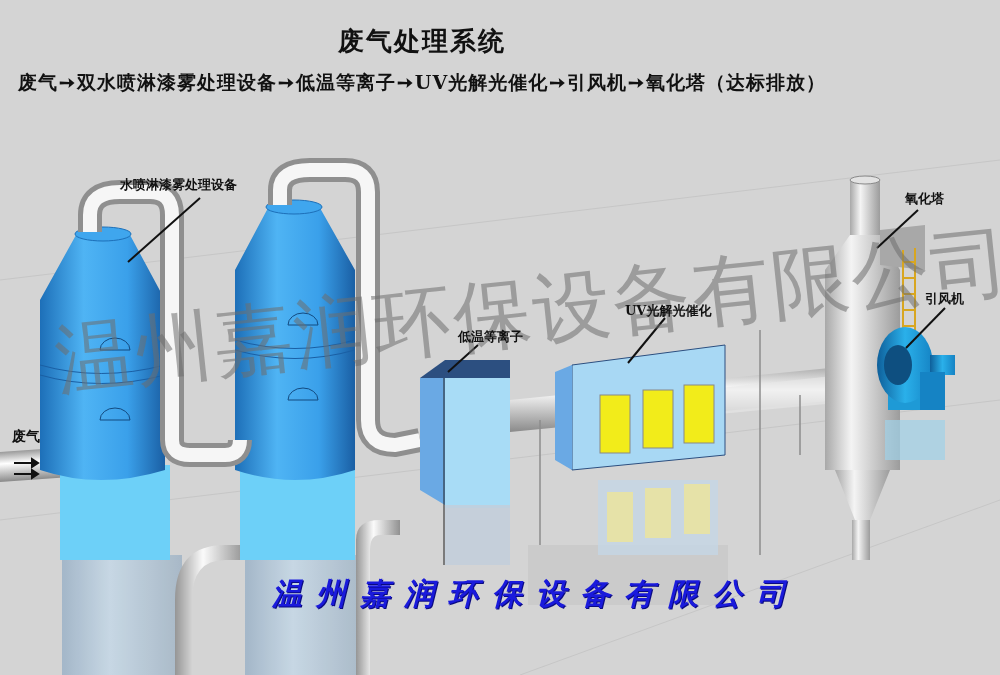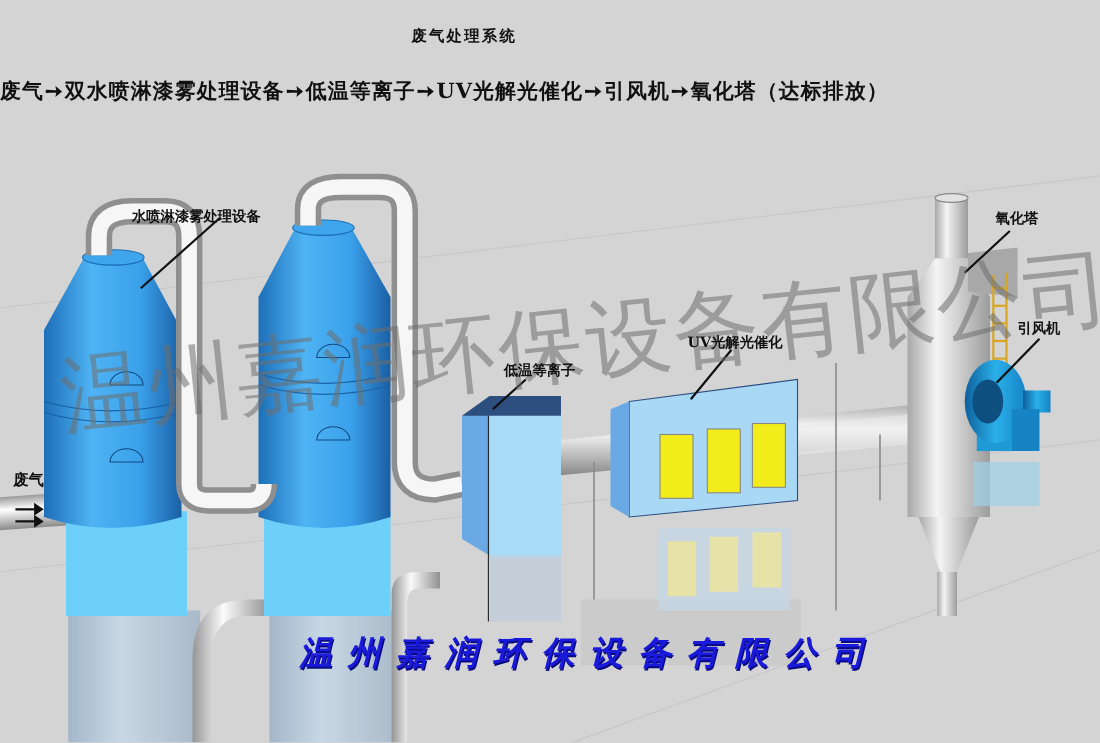--- a/index.html
+++ b/index.html
@@ -1,21 +1,21 @@
 <!DOCTYPE html>
 <html><head>
 <meta charset="utf-8">
 <style>
   html, body { margin:0; padding:0; }
   body { width:1000px; height:675px; overflow:hidden; background:#d4d4d4; position:relative;
          font-family: "DejaVu Serif", "Liberation Serif", serif; }
   .stage { position:absolute; left:0; top:0; width:1000px; height:675px; }
   .title { position:absolute; left:0; width:844px; top:24px; text-align:center;
-           font-size:14px; font-weight:bold; color:#111; letter-spacing:2px; }
-  .flow { position:absolute; left:0; width:826px; top:70px; text-align:left;
+           font-size:26px; font-weight:bold; color:#111; letter-spacing:2px; }
+  .flow { position:absolute; left:0; width:826px; top:70px; text-align:right;
           font-size:19px; font-weight:bold; color:#111; letter-spacing:1px; white-space:nowrap; }
   .flow .arrow { display:inline-block; margin:0 1px; }
   .label { position:absolute; font-size:13px; font-weight:bold; color:#111; white-space:nowrap; }
   .company { position:absolute; left:272px; top:574px; font-size:30px; font-weight:bold;
              color:#1a1adc; letter-spacing:14px; white-space:nowrap; font-style:italic;
              text-shadow:1px 1px 0 #0a0a80; }
   .watermark { position:absolute; left:50px; top:310px; font-size:78px; color:rgba(110,110,110,0.55);
                white-space:nowrap; transform:rotate(-6deg); transform-origin:left top; letter-spacing:2px;
                font-family:"DejaVu Sans", sans-serif; pointer-events:none; }
   svg { position:absolute; left:0; top:0; }
@@ -183,21 +183,21 @@
   </svg>
 
   <div class="watermark">温州嘉润环保设备有限公司</div>
 
   <div class="title">废气处理系统</div>
 
   <div class="flow">
     <span>废气</span><span class="arrow">➙</span><span>双水喷淋漆雾处理设备</span><span class="arrow">➙</span><span>低温等离子</span><span class="arrow">➙</span><span>UV光解光催化</span><span class="arrow">➙</span><span>引风机</span><span class="arrow">➙</span><span>氧化塔（达标排放）</span>
   </div>
 
-  <div class="label" style="left:120px; top:176px;margin-top:12px;">水喷淋漆雾处理设备</div>
+  <div class="label" style="left:120px; top:176px;">水喷淋漆雾处理设备</div>
   <div class="label" style="left:12px; top:428px; font-size:14px;">废气</div>
   <div class="label" style="left:458px; top:328px;">低温等离子</div>
   <div class="label" style="left:625px; top:302px;">UV光解光催化</div>
   <div class="label" style="left:905px; top:190px;text-align:right;">氧化塔</div>
   <div class="label" style="left:925px; top:290px;">引风机</div>
 
   <div class="company">温州嘉润环保设备有限公司</div>
 </div>
 
 </body></html>

